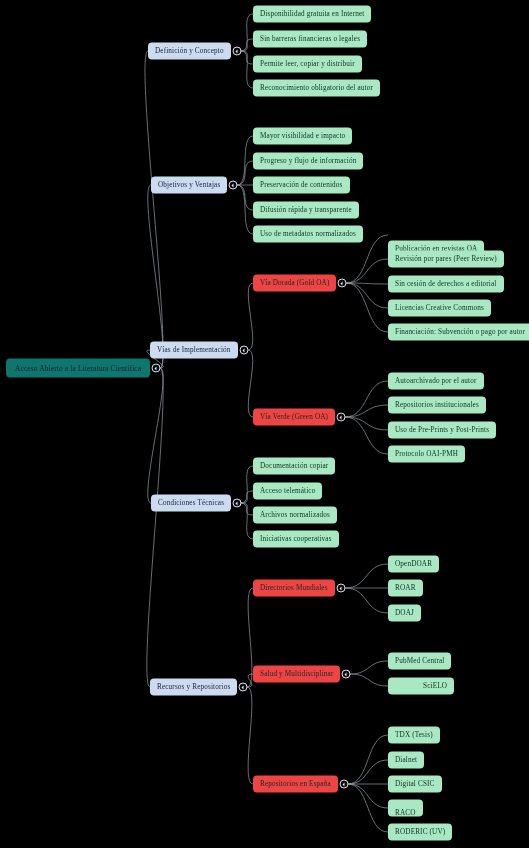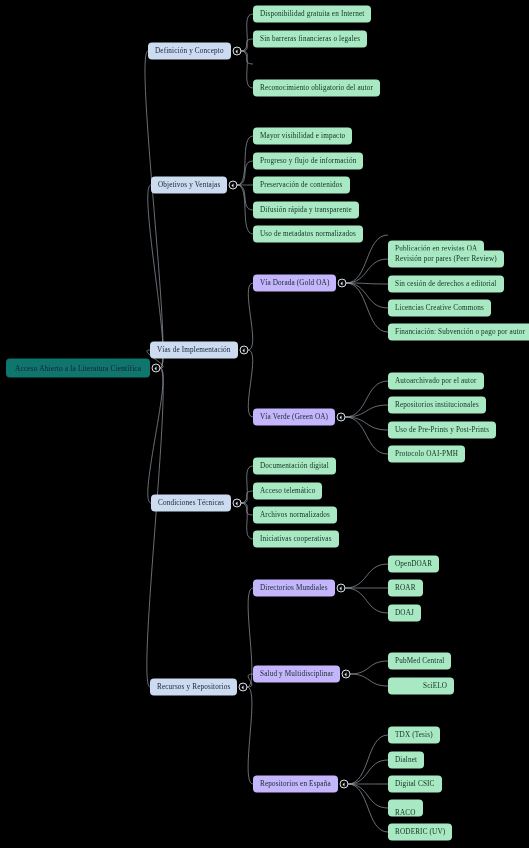--- a/index.html
+++ b/index.html
@@ -42,21 +42,21 @@
     color: #1d1d33;
     height: 19px;
     font-size: 7.4px;
     padding: 0 9px;
   }
   .node.lvl1 {
     background: #ccdbef;
     color: #16213a;
   }
   .node.lvl2 {
-    background: #c4b5fd;
+    background: #ef4444;
     color: #102c26;
   }
   .node.leaf {
     background: #a8e9c4;
     color: #10301f;
   }
   .toggle {
     position: absolute;
     width: 9px; height: 9px;
     border-radius: 50%;
@@ -134,20 +134,23 @@
     </div>
     <div class="toggle" style="left: 237px; top: 51px;">
       <span class="chev"></span>
     </div>
     <div class="node leaf" style="left: 253px; top: 14px; min-width: 106px;">
       <span>Disponibilidad gratuita en Internet</span>
     </div>
     <div class="node leaf" style="left: 253px; top: 39px; min-width: 103px;">
       <span>Sin barreras financieras o legales</span>
     </div>
+    <div class="node leaf" style="left: 253px; top: 64px; min-width: 96px;">
+      <span>Permite leer, copiar y distribuir</span>
+    </div>
     <div class="node leaf" style="left: 253px; top: 88px; min-width: 116px;">
       <span>Reconocimiento obligatorio del autor</span>
     </div>
     <div class="node lvl1" style="left: 151px; top: 185px; min-width: 68px;">
       <span>Objetivos y Ventajas</span>
     </div>
     <div class="toggle" style="left: 233px; top: 185px;">
       <span class="chev"></span>
     </div>
     <div class="node leaf" style="left: 253px; top: 136px; min-width: 89px;">
@@ -210,21 +213,21 @@
     <div class="node leaf" style="left: 388px; top: 454px; min-width: 66px;">
       <span>Protocolo OAI-PMH</span>
     </div>
     <div class="node lvl1" style="left: 151px; top: 503px; min-width: 72px;">
       <span>Condiciones Técnicas</span>
     </div>
     <div class="toggle" style="left: 237px; top: 503px;">
       <span class="chev"></span>
     </div>
     <div class="node leaf" style="left: 253px; top: 466px; min-width: 76px;">
-      <span>Documentación digital</span>
+      <span>Documentación copiar</span>
     </div>
     <div class="node leaf" style="left: 253px; top: 491px; min-width: 65px;">
       <span>Acceso telemático</span>
     </div>
     <div class="node leaf" style="left: 253px; top: 515px; min-width: 77px;">
       <span>Archivos normalizados</span>
     </div>
     <div class="node leaf" style="left: 253px; top: 539px; min-width: 79px;">
       <span>Iniciativas cooperativas</span>
     </div>

